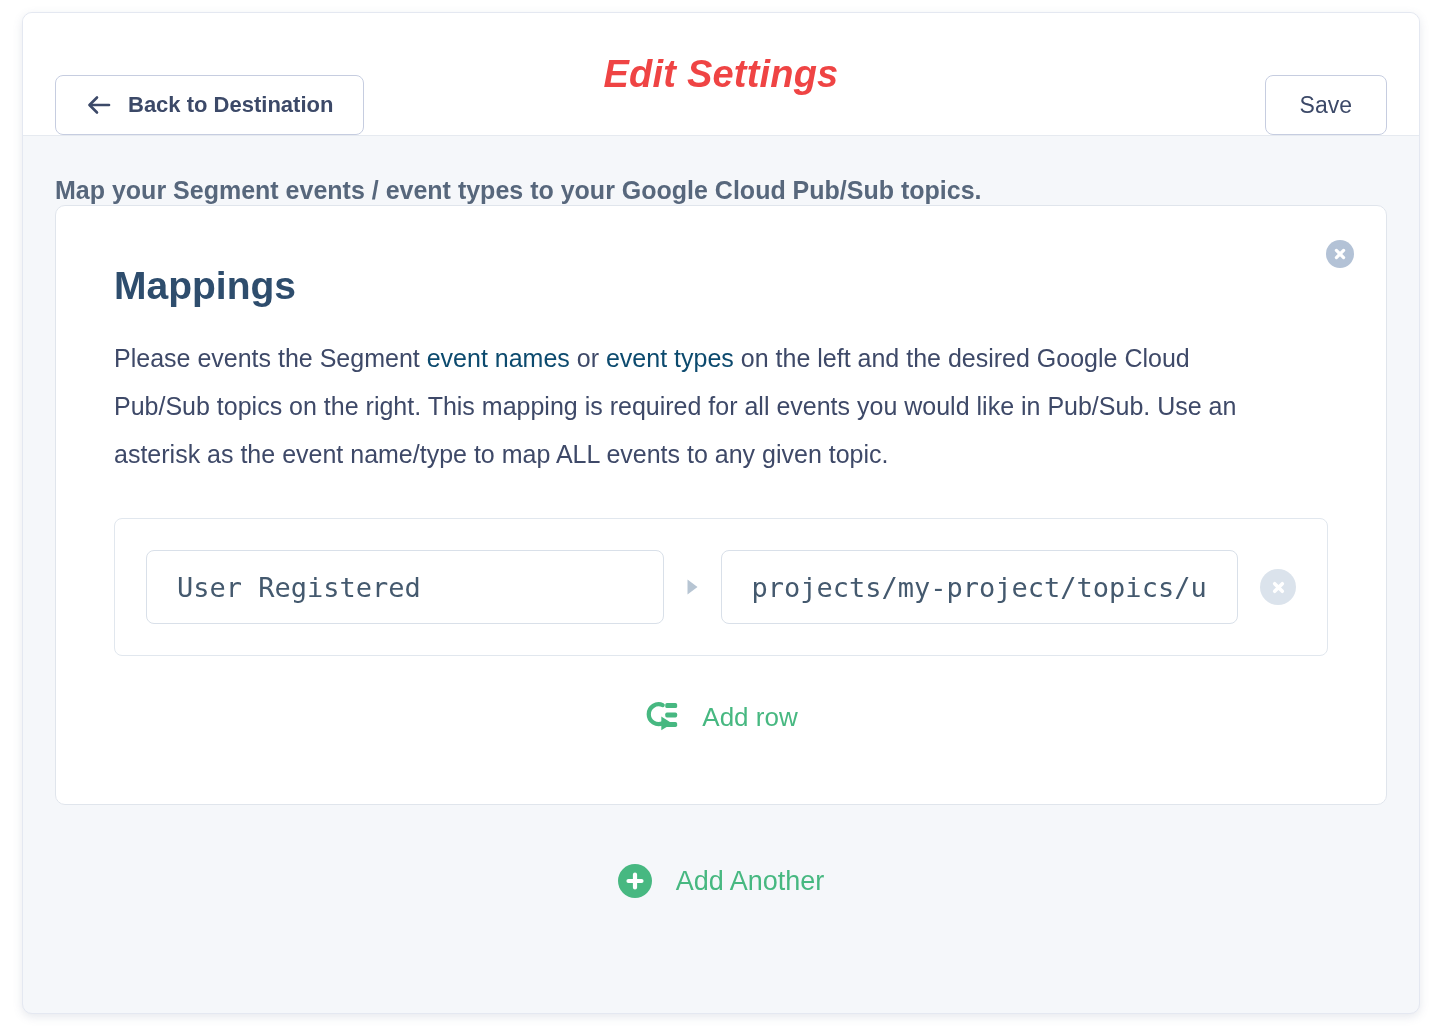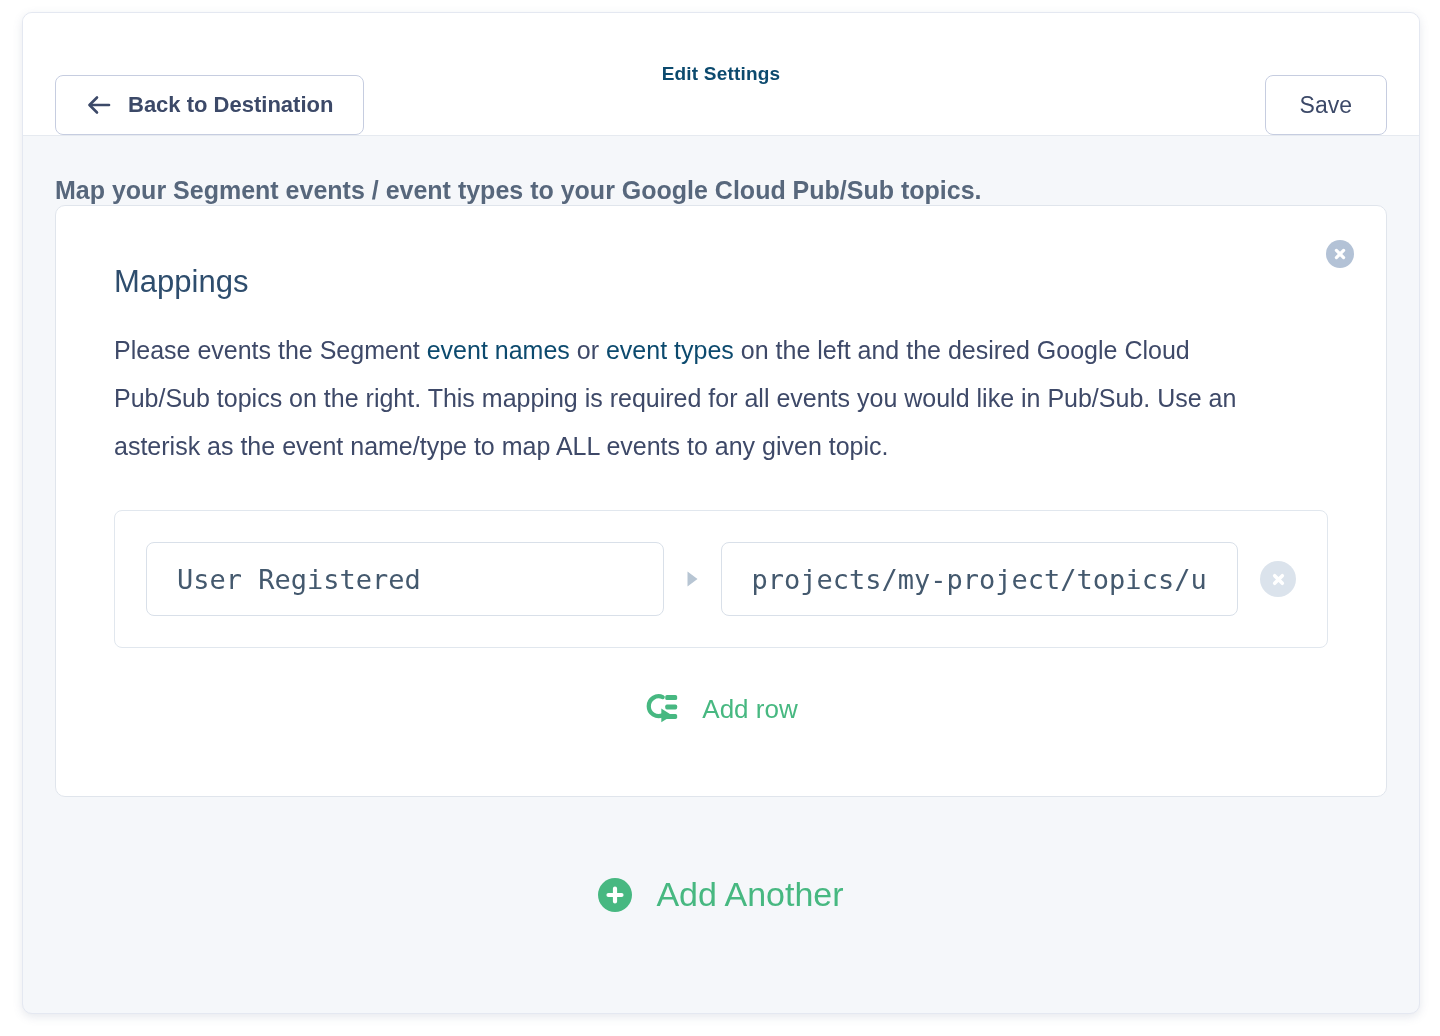--- a/index.html
+++ b/index.html
@@ -35,22 +35,23 @@
     color: #3c4968;
     font-family: "Liberation Sans", sans-serif;
     font-size: 22px; font-weight: 600;
     padding: 0 30px;
     cursor: pointer;
   }
   .btn.save { font-weight: 500; font-size: 23px; padding: 0 34px; }
   .page-title {
     position: absolute; left: 50%; top: 50%;
     transform: translate(-50%, -50%);
-    font-size: 19px; font-weight: 700; color: #0c4a6e;
+    font-size: 38px; font-weight: 700; color: #ef4444;
     letter-spacing: 0.2px;
+    font-style: italic;
   }
   .back-arrow { width: 26px; height: 26px; display: block; }
 
   
   .panel-body { padding: 40px 32px 0 32px; }
   .intro {
     font-size: 25px; color: #57677c; font-weight: 700;
   }
 
   
@@ -66,21 +67,21 @@
     border-radius: 50%;
     display: inline-flex; align-items: center; justify-content: center;
     cursor: pointer; border: none; padding: 0;
   }
   .card-close {
     position: absolute; top: 34px; right: 32px;
     width: 28px; height: 28px;
     background: #b3c2d6;
   }
   .card-title {
-    font-size: 31px; font-weight: 400; color: #2e4d6d;
+    font-size: 39px; font-weight: 700; color: #2e4d6d;
     margin-bottom: 26px;
   }
   .card-desc {
     font-size: 25px; color: #3e4968; line-height: 48px;
     font-weight: 400;
     max-width: 1170px;
     margin-bottom: 40px;
   }
   .card-desc strong { font-weight: 400; color: #0c4a6e; }
 
@@ -118,21 +119,21 @@
     display: flex; align-items: center; justify-content: center;
     gap: 24px;
     color: #47b881;
     font-size: 26px; font-weight: 500;
     cursor: pointer;
     width: max-content; margin: 0 auto;
     background: none; border: none;
     font-family: "Liberation Sans", sans-serif;
   }
   .add-row-link { margin-top: 44px; }
-  .add-another-link { margin-top: 78px; font-size: 34px; }
+  .add-another-link { margin-top: 59px; font-size: 27px; }
   .plus-circle {
     width: 34px; height: 34px;
     background: #47b881;
   }
   .add-row-glyph { width: 34px; height: 34px; display: block; }
 </style>
 </head>
 <body>
 
 <div class="panel">

